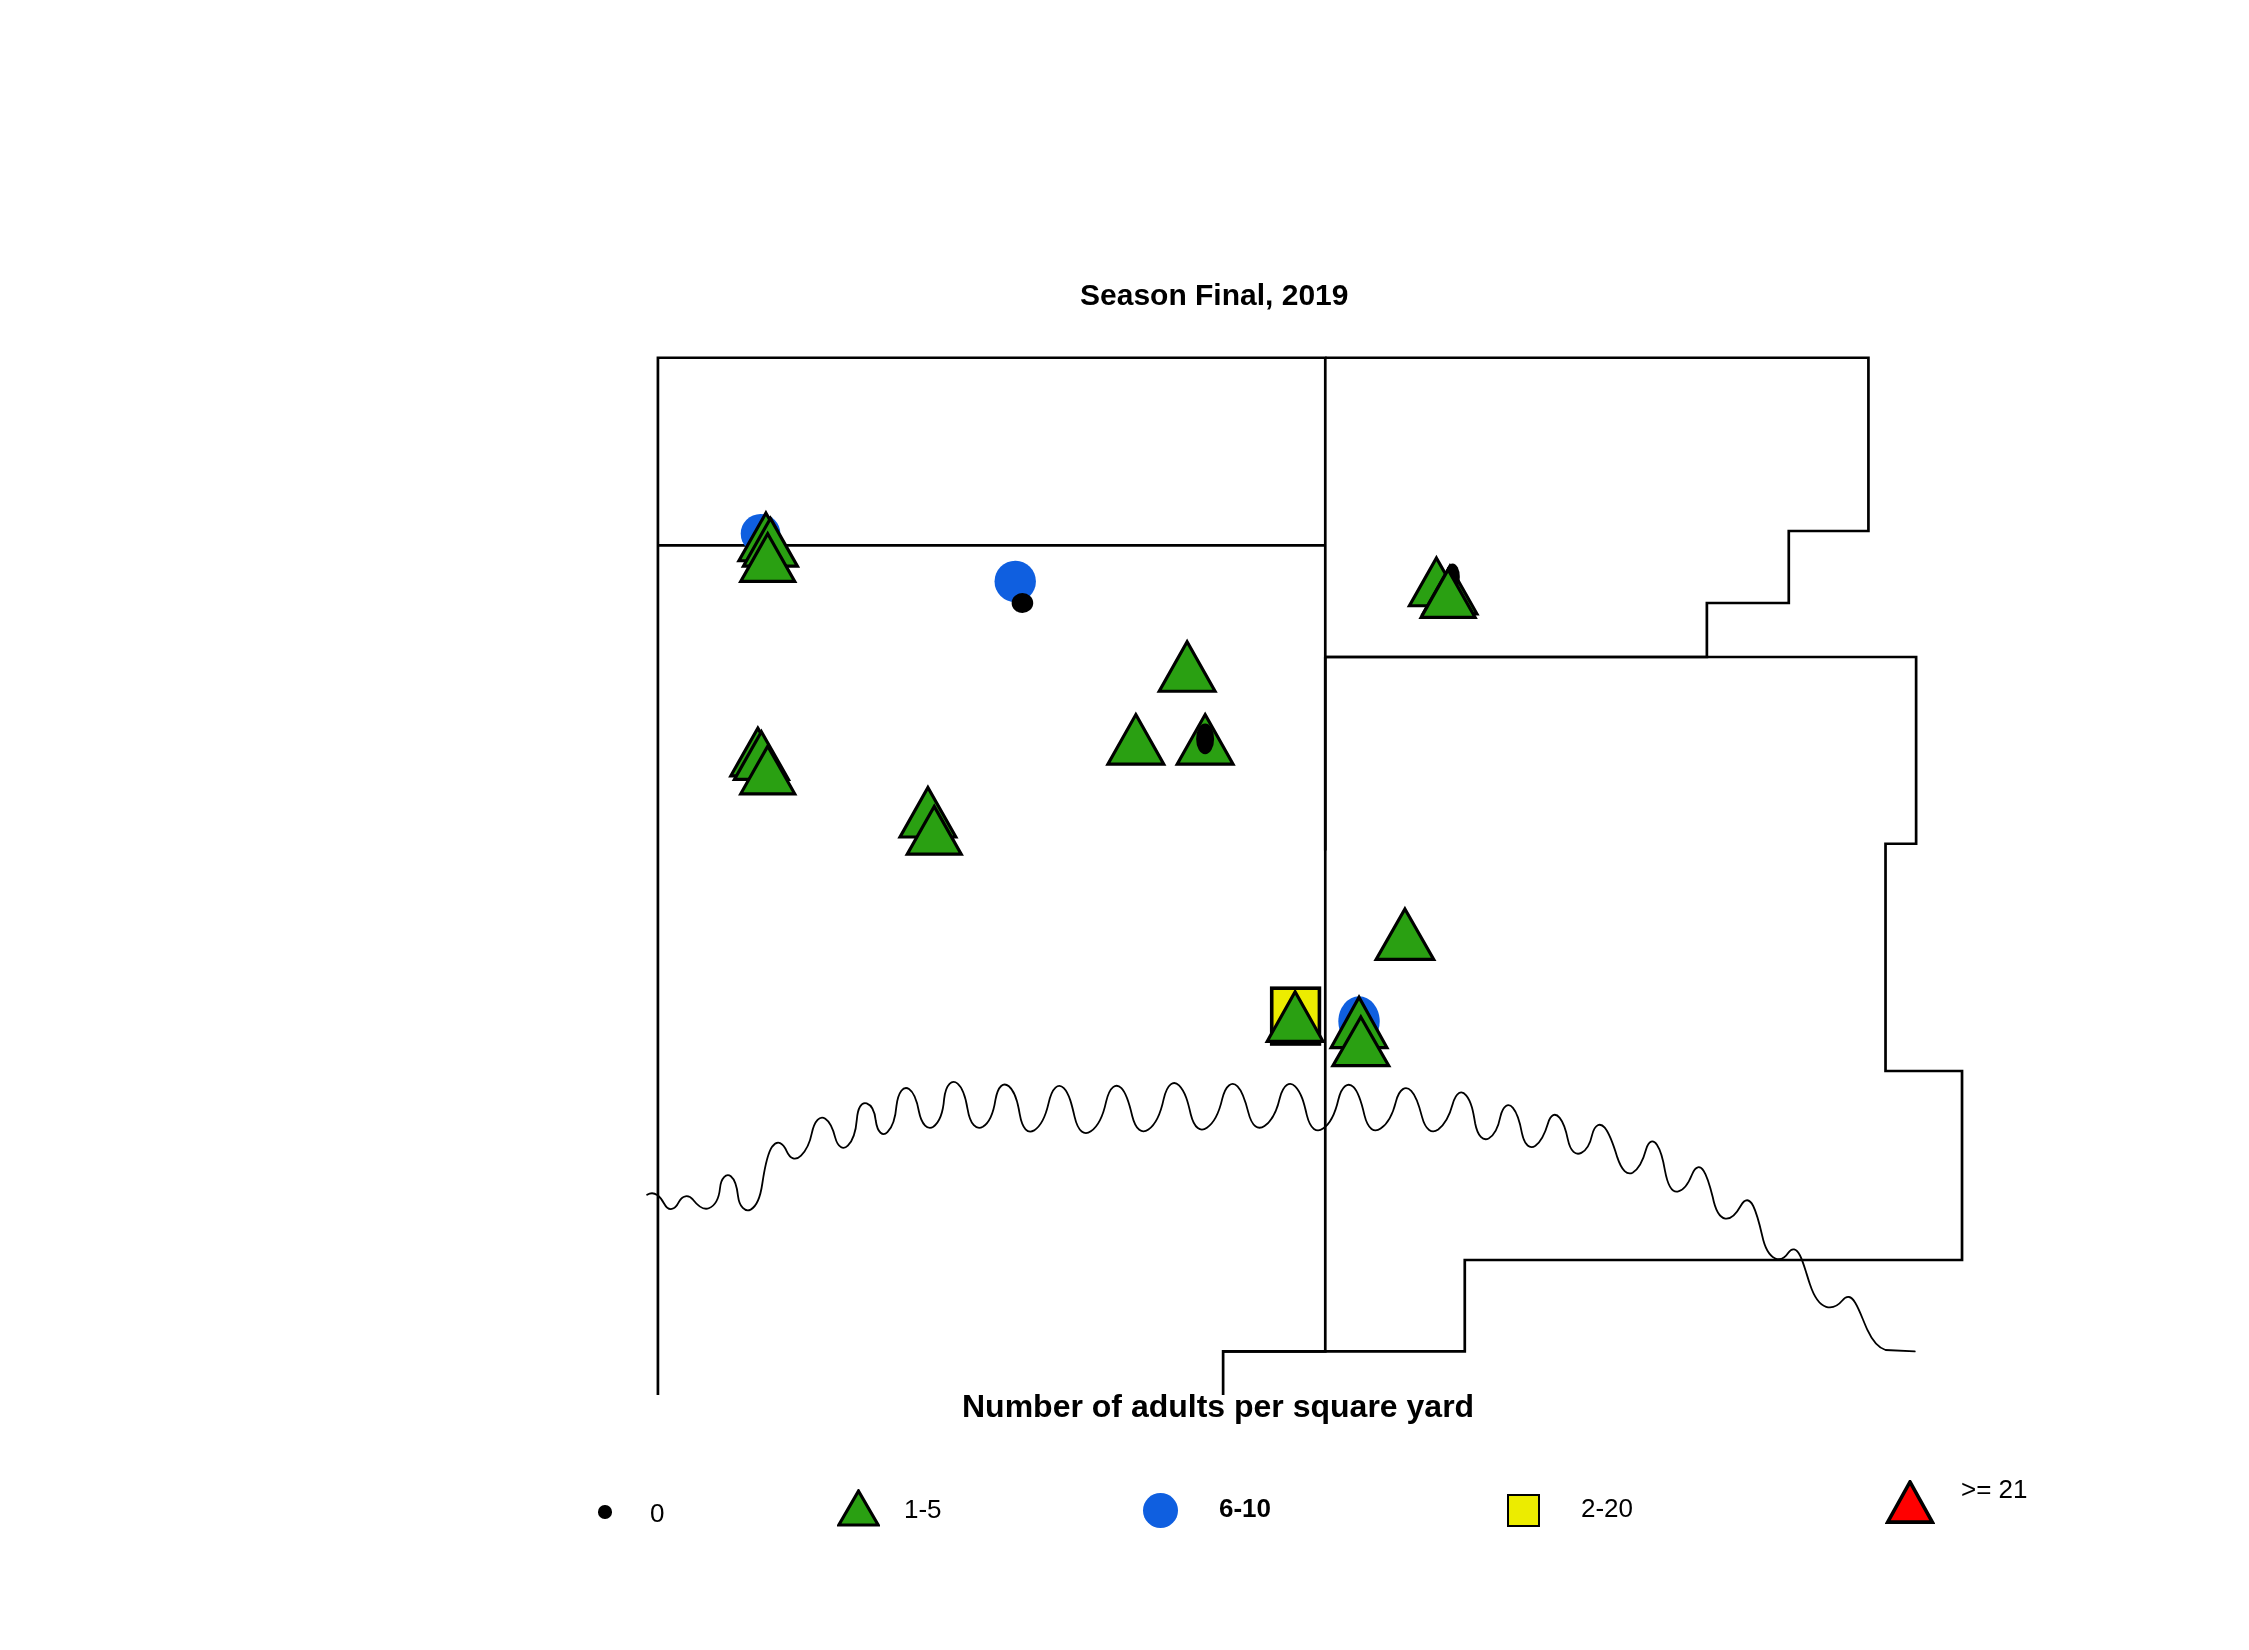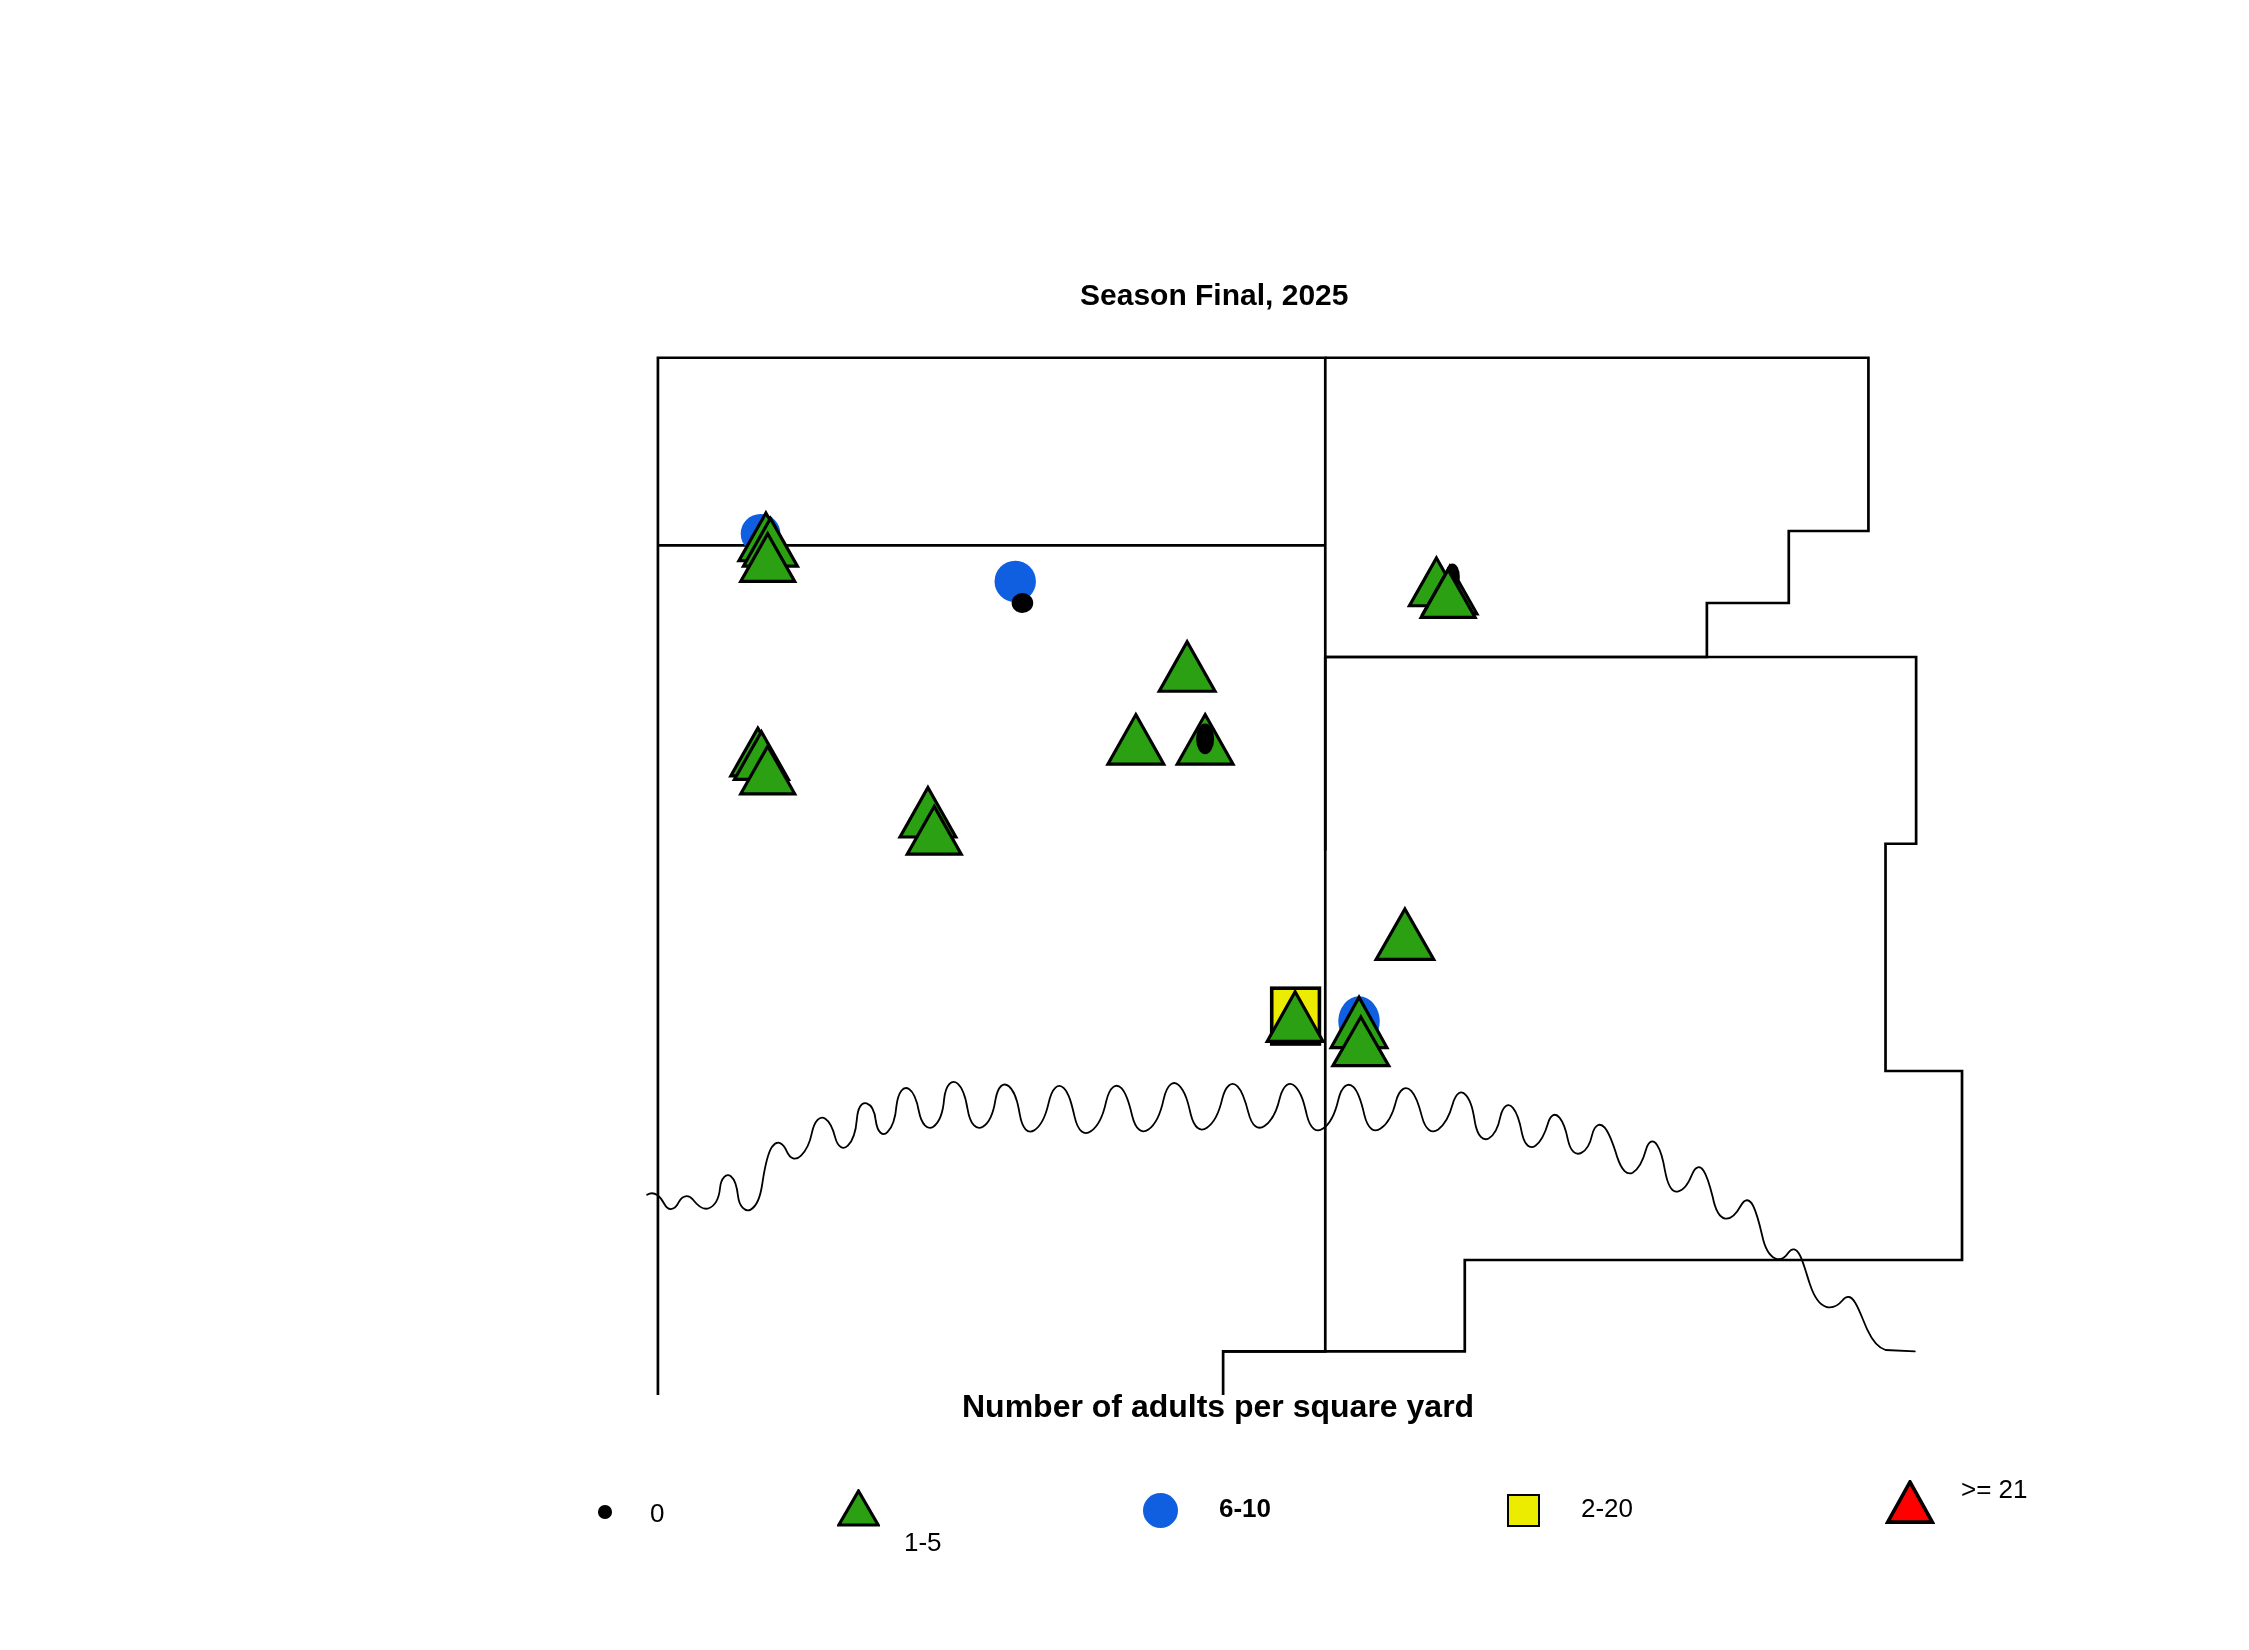--- a/index.html
+++ b/index.html
@@ -107,21 +107,21 @@
     background: #ecec00;
     border: 2.2px solid #000000;
     box-sizing: border-box;
   }
 </style>
 </head>
 <body>
 
 <div id="page">
 
-  <h2 id="sub-title">Season Final, 2025</h2>
+  <h2 id="sub-title">Season Final, 2019</h2>
 
   <div id="map-area">
     <svg id="map-svg" viewBox="0 0 6831 2400" xmlns="http://www.w3.org/2000/svg">
 
       <g fill="none" stroke="#000000" stroke-width="6" stroke-linejoin="miter" stroke-linecap="butt">
 
         <path d="M 1462 95
                  L 2945 95
                  L 2945 612
                  L 2945 612
@@ -313,21 +313,21 @@
       <div class="legend-swatch sw-dot" style="top:47px;"></div>
       <div class="legend-label" style="left:52px; top:42px;">0</div>
     </div>
 
     <div class="legend-entry" style="left:837px;">
       <div class="legend-swatch" style="top:31px;">
         <svg width="43" height="38" viewBox="0 0 96 84" xmlns="http://www.w3.org/2000/svg">
           <polygon points="48,4 92,80 4,80" fill="#2aa012" stroke="#000000" stroke-width="7"></polygon>
         </svg>
       </div>
-      <div class="legend-label" style="left:67px; top:38px;margin-top:33px;">1-5</div>
+      <div class="legend-label" style="left:67px; top:38px;">1-5</div>
     </div>
 
     <div class="legend-entry" style="left:1143px;">
       <div class="legend-swatch sw-circle-blue" style="top:35px;"></div>
       <div class="legend-label" style="left:76px; top:37px;font-weight:bold;">6-10</div>
     </div>
 
     <div class="legend-entry" style="left:1507px;">
       <div class="legend-swatch sw-square-yellow" style="top:36px;"></div>
       <div class="legend-label" style="left:74px; top:37px;">2-20</div>

